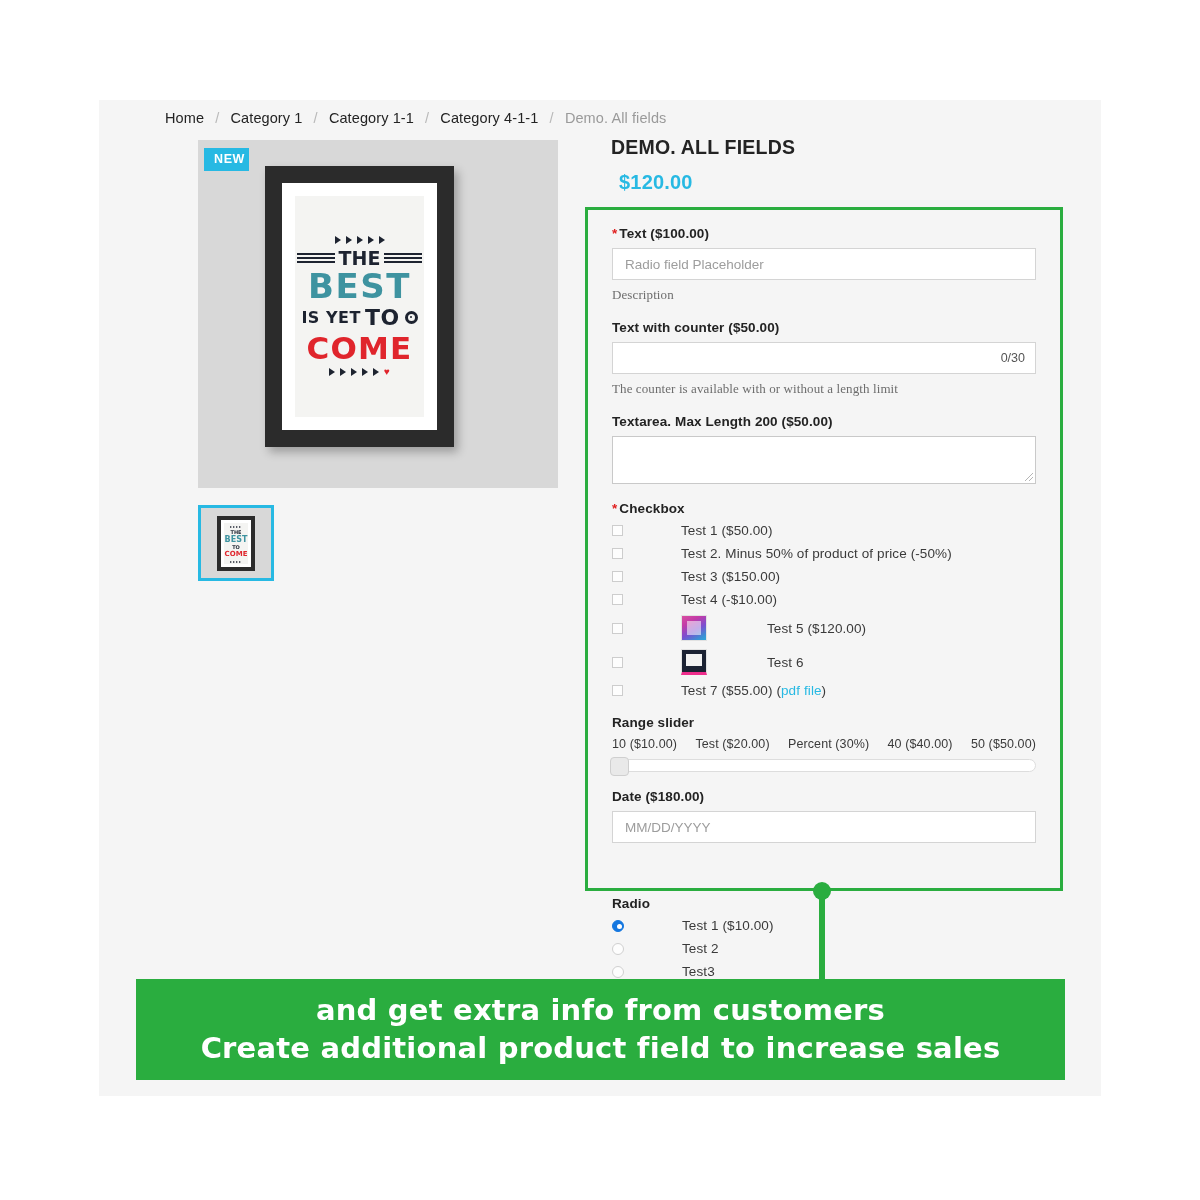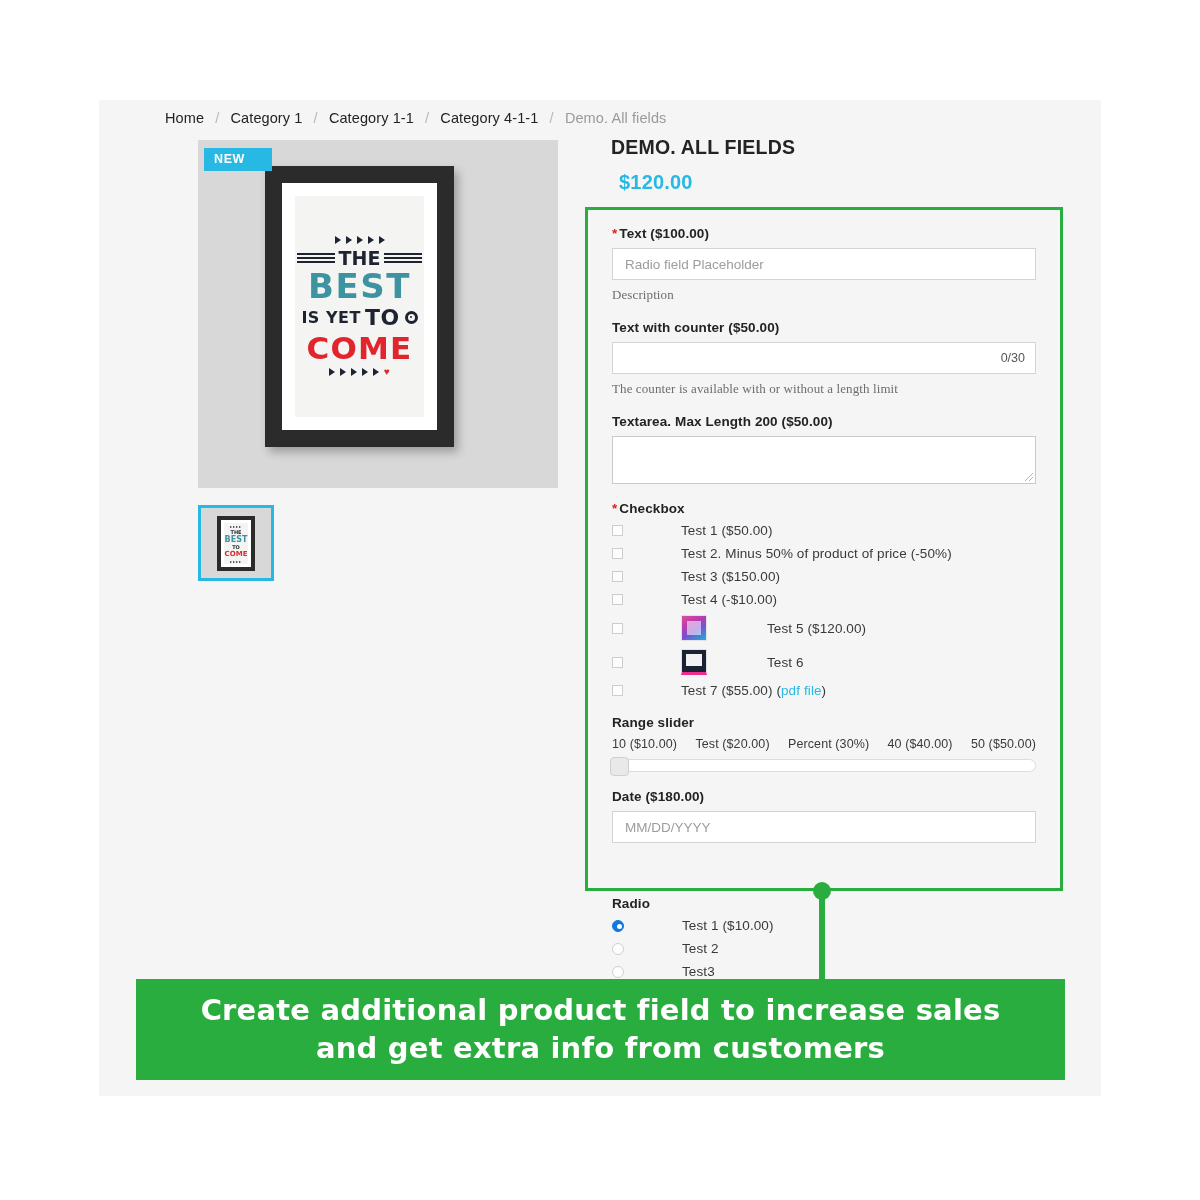--- a/index.html
+++ b/index.html
@@ -33,21 +33,21 @@
   .main-image {
     position:relative;
     width:360px; height:348px;
     background:#d8d8d8;
     overflow:hidden;
   }
   .new-badge {
     position:absolute; left:6px; top:8px;
     background:#27b9e3; color:#fff;
     font-size:12.5px; font-weight:bold; letter-spacing:0.6px;
-    padding:4px 27px 5px 10px;
+    padding:4px 4px 5px 10px;
     z-index:5;
   }
   
   .frame-outer {
     position:absolute; left:67px; top:26px;
     width:189px; height:281px;
     background:#2b2b2b;
     box-shadow:4px 5px 9px rgba(0,0,0,.28);
   }
   .frame-mat {
@@ -420,15 +420,15 @@
     <span class="rbox"></span>
     <span class="opt-label">Test 2</span>
   </div>
   <div class="opt-row">
     <span class="rbox"></span>
     <span class="opt-label">Test3</span>
   </div>
 </div>
 
 <div class="banner">
+  <div class="banner-line">and get extra info from customers</div>
   <div class="banner-line">Create additional product field to increase sales</div>
-  <div class="banner-line">and get extra info from customers</div>
 </div>
 
 </body></html>

